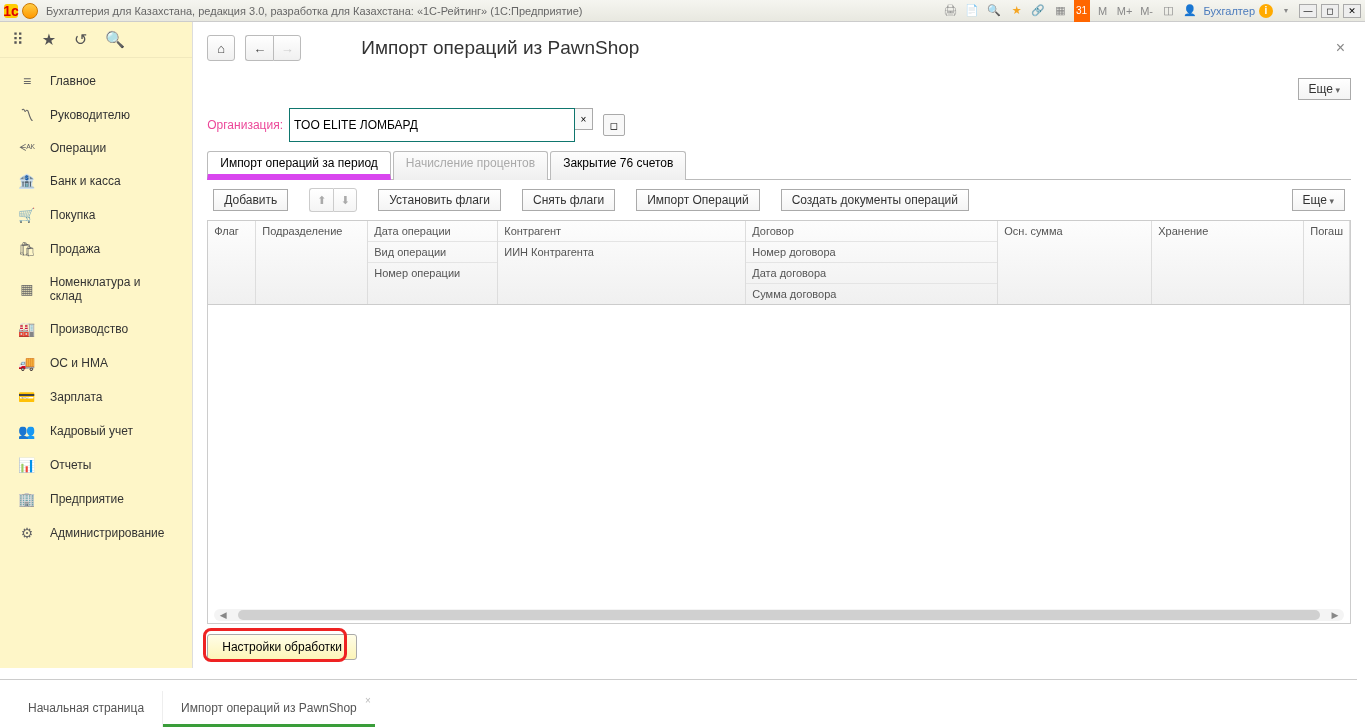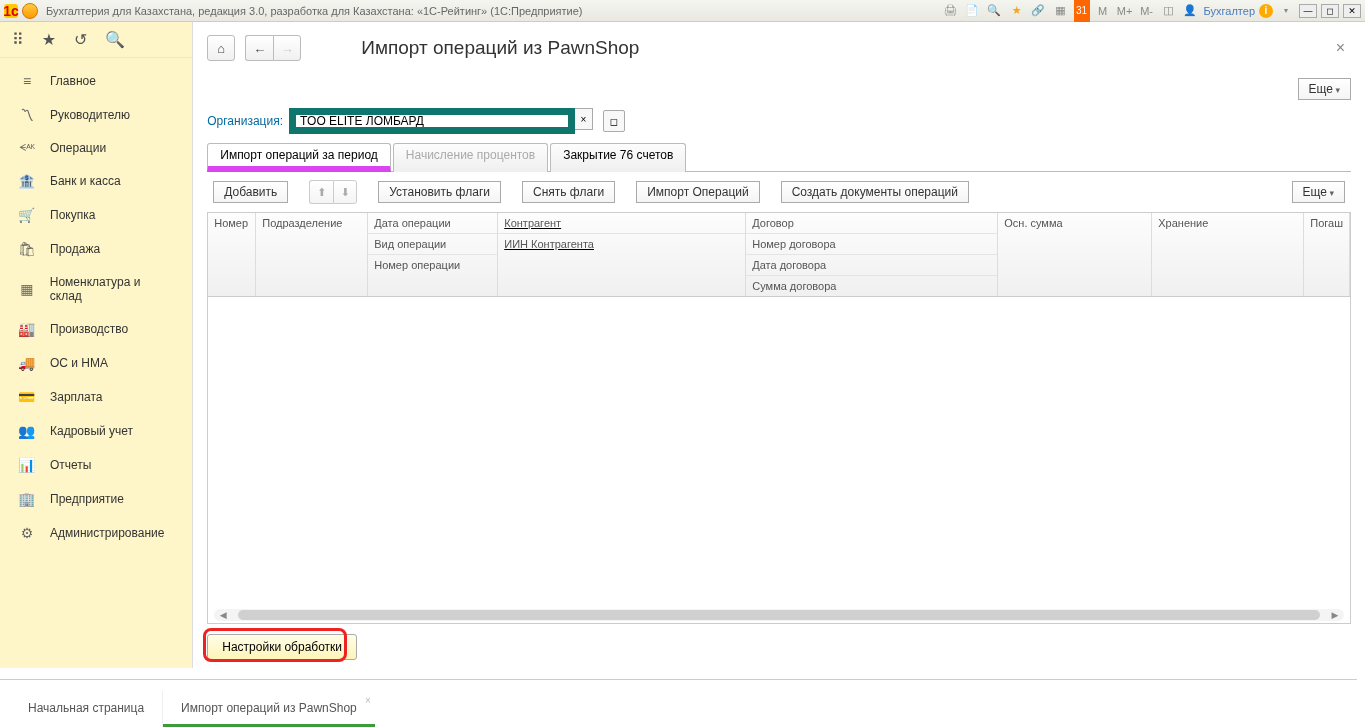--- a/index.html
+++ b/index.html
@@ -33,23 +33,23 @@
 .nav-btn-group .nav-btn:first-child { border-radius: 3px 0 0 3px; border-right: none; }
 .nav-btn-group .nav-btn:last-child { border-radius: 0 3px 3px 0; }
 .page-title { font-size: 19px; color: #333; margin-left: 50px; }
 .close-x { margin-left: auto; font-size: 16px; color: #888; cursor: pointer; padding: 0 6px; }
 
 .more-row { display: flex; justify-content: flex-end; margin: 14px 0 8px 0; }
 .btn { border: 1px solid #aaa; background: linear-gradient(#fff,#f4f4f4); border-radius: 0; padding: 3px 10px; cursor: pointer; font-size: 12px; color: #333; }
 .btn-more::after { content: " ▾"; font-size: 9px; color: #666; }
 
 .org-row { display: flex; align-items: center; gap: 6px; margin-bottom: 8px; }
-.org-label { color: #0369a1; }
+.org-label { color: #ec4899; }
 .org-input-wrap { position: relative; display: flex; }
-.org-input { width: 286px; height: 26px; border: 7px solid #0f766e; padding: 0 4px; font-size: 12px; }
+.org-input { width: 286px; height: 34px; border: 1px solid #0f766e; padding: 0 4px; font-size: 12px; }
 .org-clear { width: 18px; height: 22px; border: 1px solid #aaa; border-left: none; background: #f8f8f8; font-size: 10px; display:flex;align-items:center;justify-content:center; cursor:pointer; }
 .org-open { width: 22px; height: 22px; border: 1px solid #aaa; margin-left: 4px; background: #f8f8f8; font-size: 10px; display:flex;align-items:center;justify-content:center; cursor:pointer; border-radius:2px; }
 
 .tabs { display: flex; border-bottom: 1px solid #bbb; }
 .tab { padding: 4px 12px; border: 1px solid #bbb; border-bottom: none; background: linear-gradient(#fdfdfd,#efefef); margin-right: 2px; cursor: pointer; border-radius: 3px 3px 0 0; position: relative; top: 1px; }
 .tab.active { background: #fff; border-bottom: 6px solid #d946ef; }
 .tab.disabled { color: #aaa; }
 
 .toolbar { display: flex; gap: 21px; padding: 8px 6px; align-items: center; }
 .toolbar .spacer { flex: 1; }
@@ -59,21 +59,21 @@
 .icon-btn-group .icon-btn:last-child { border-radius: 0 3px 3px 0; }
 
 .table-wrap { border: 1px solid #ccc; flex: 1; background: #fff; overflow: hidden; position: relative; }
 .thead { display: flex; background: linear-gradient(#fdfdfd,#f0f0f0); border-bottom: 1px solid #ccc; }
 .th-col { border-right: 1px solid #ddd; }
 .th-cell { padding: 4px 6px; border-bottom: 1px solid #e4e4e4; color: #555; font-size: 11px; min-height: 20px; }
 .th-cell:last-child { border-bottom: none; }
 .col-flag { width: 48px; }
 .col-podr { width: 112px; }
 .col-date { width: 130px; }
-.col-kontr { width: 248px; text-decoration: underline; }
+.col-kontr { width: 248px; }
 .col-dog { width: 252px; }
 .col-summ { width: 154px; }
 .col-hran { width: 152px; }
 .col-last { flex: 1; min-width: 10px; }
 
 .tbody { height: 320px; background: #fff; }
 .hscroll { position: absolute; bottom: 2px; left: 6px; right: 6px; height: 12px; background: #f4f4f4; border-radius: 6px; }
 .hscroll .thumb { position: absolute; left: 24px; right: 24px; top: 1px; height: 10px; background: #d0d0d0; border-radius: 5px; cursor: pointer; }
 .hscroll .arrow { position: absolute; top: 0; width: 14px; height: 12px; color: #888; font-size: 9px; display:flex;align-items:center;justify-content:center; cursor:pointer; }
 .hscroll .arrow.left { left: 2px; }
@@ -229,21 +229,21 @@
       <button class="btn">Снять флаги</button>
       <button class="btn">Импорт Операций</button>
       <button class="btn">Создать документы операций</button>
       <div class="spacer"></div>
       <button class="btn btn-more">Еще</button>
     </div>
 
     <div class="table-wrap">
       <div class="thead">
         <div class="th-col col-flag">
-            <div class="th-cell">Номер</div>
+            <div class="th-cell">Флаг</div>
           </div>
         <div class="th-col col-podr">
             <div class="th-cell">Подразделение</div>
           </div>
         <div class="th-col col-date">
           <div class="th-cell">Дата операции</div>
           <div class="th-cell">Вид операции</div>
           <div class="th-cell">Номер операции</div>
         </div>
         <div class="th-col col-kontr">

